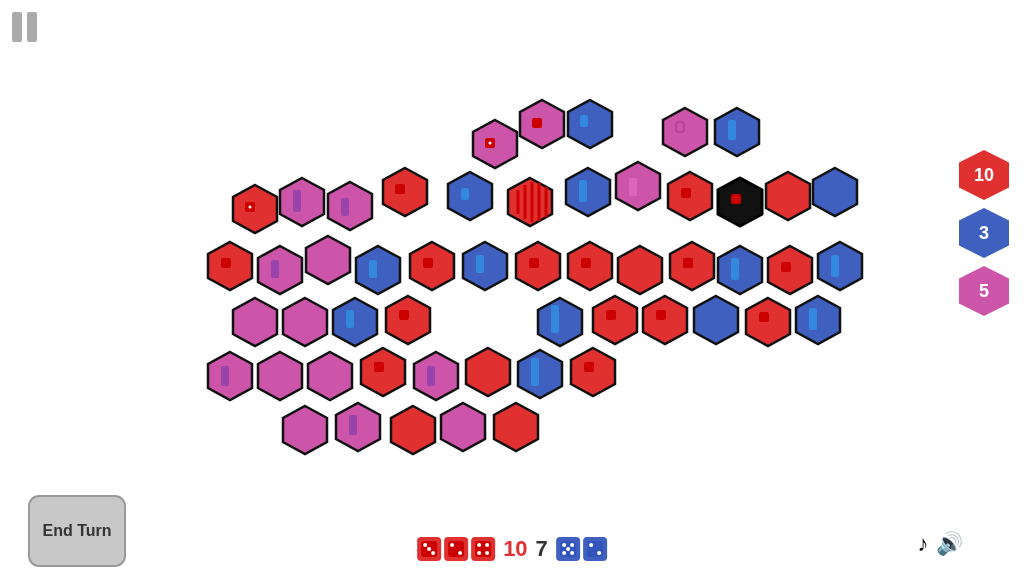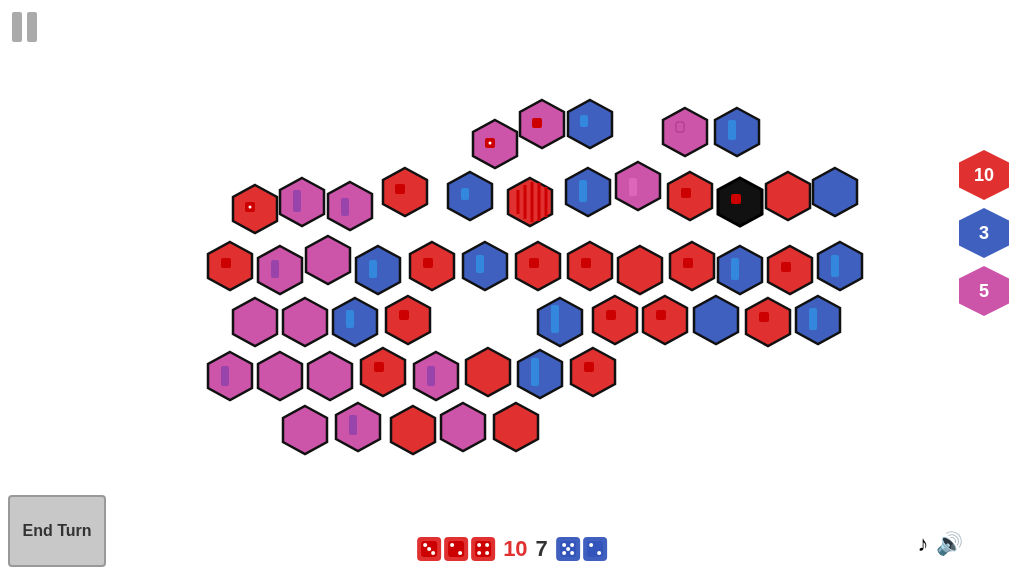--- a/index.html
+++ b/index.html
@@ -25,26 +25,26 @@
       width: 10px;
       height: 30px;
       background: #aaa;
       border-radius: 2px;
     }
 
     
     #end-turn-btn {
       position: absolute;
       bottom: 10px;
-      left: 8px;
+      left: 28px;
       width: 98px;
       height: 72px;
       background: #c8c8c8;
       border: 2px solid #999;
-      border-radius: 4px;
+      border-radius: 11px;
       cursor: pointer;
       display: flex;
       align-items: center;
       justify-content: center;
       font-size: 16px;
       font-weight: bold;
       color: #333;
       text-align: center;
       line-height: 1.2;
       margin-top: 14px;

